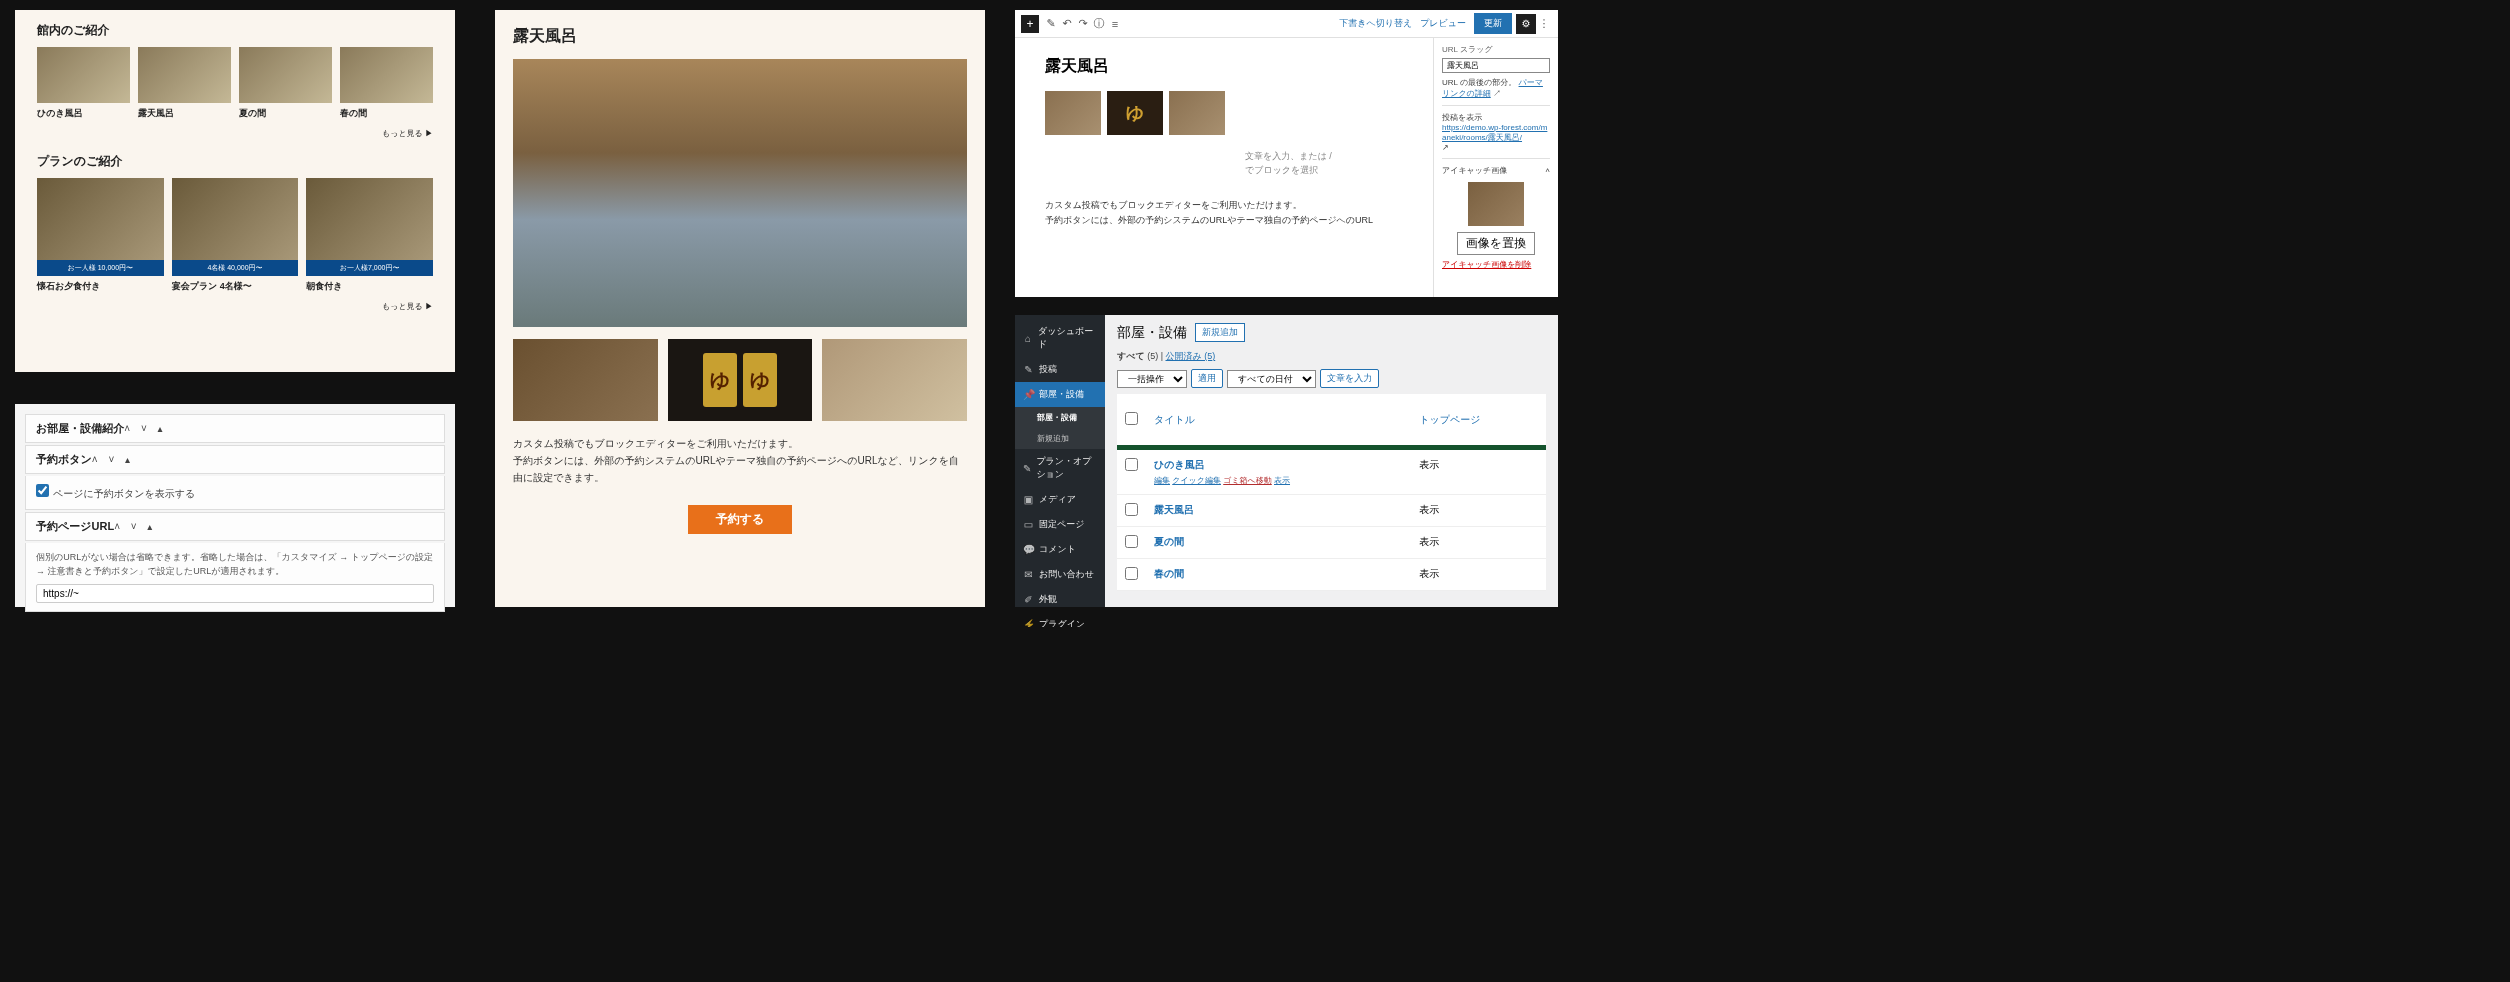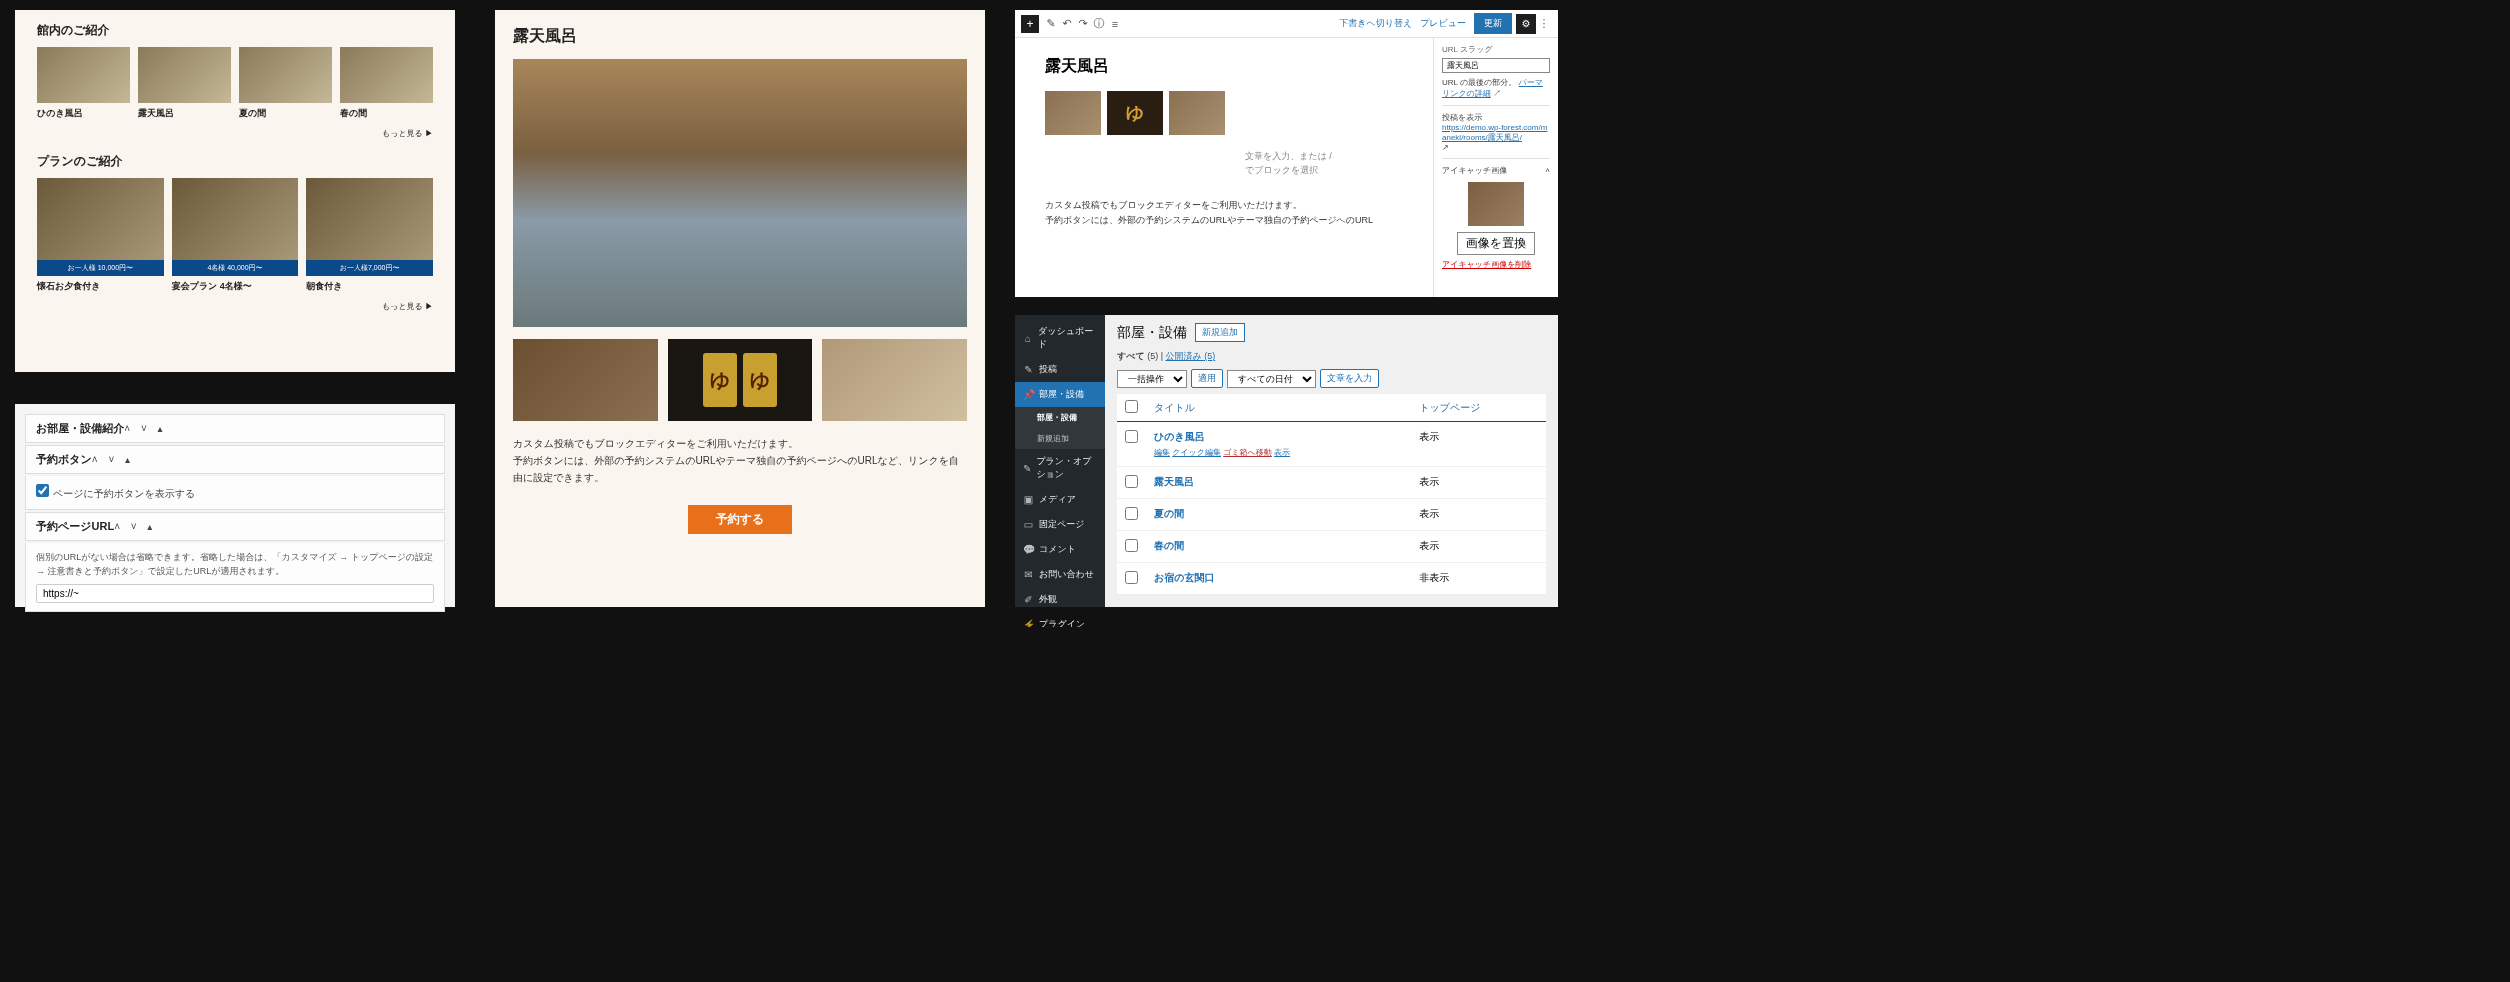--- a/index.html
+++ b/index.html
@@ -81,21 +81,21 @@
 .wp-main { flex: 1; padding: 8px 12px; }
 .wp-h { display: flex; align-items: center; gap: 8px; margin-bottom: 8px; }
 .wp-h h1 { font-size: 14px; font-weight: normal; }
 .wp-h .add { border: 1px solid #2271b1; color: #2271b1; font-size: 9px; padding: 2px 6px; background: #fff; }
 .filt { font-size: 9px; color: #444; margin-bottom: 6px; }
 .filt a { color: #2271b1; }
 .fbar { display: flex; gap: 4px; margin-bottom: 6px; align-items: center; }
 .fbar select, .fbar button { font-size: 9px; padding: 2px 6px; border: 1px solid #888; background: #fff; }
 .fbar button { color: #2271b1; border-color: #2271b1; border-radius: 2px; }
 .tbl { width: 100%; border-collapse: collapse; background: #fff; font-size: 10px; }
-.tbl th { text-align: left; padding: 6px 8px; border-bottom: 1px solid #14532d; font-weight: normal; color: #2271b1; }
+.tbl th { text-align: left; padding: 18px 8px; border-bottom: 5px solid #14532d; font-weight: normal; color: #2271b1; }
 .tbl th:first-child { width: 20px; }
 .tbl td { padding: 8px; border-bottom: 1px solid #eee; vertical-align: top; }
 .tbl .ttl { color: #2271b1; font-weight: bold; }
 .tbl .ra { font-size: 8px; color: #666; margin-top: 3px; }
 .tbl .ra a { color: #2271b1; }
 .tbl .ra .trash { color: #b32d2e; }
 </style>
 </head>
 <body>
 
@@ -317,23 +317,18 @@
             <tr>
               <td><input type="checkbox" style=""></td>
               <td><span class="ttl">夏の間</span></td>
               <td>表示</td>
             </tr>
             <tr>
               <td><input type="checkbox" style=""></td>
               <td><span class="ttl">春の間</span></td>
               <td>表示</td>
             </tr>
-            <tr>
-              <td><input type="checkbox" style=""></td>
-              <td><span class="ttl">お宿の玄関口</span></td>
-              <td>非表示</td>
-            </tr>
           </tbody>
     </table>
   </div>
 </div>
 
 </div>
 
 </body></html>

